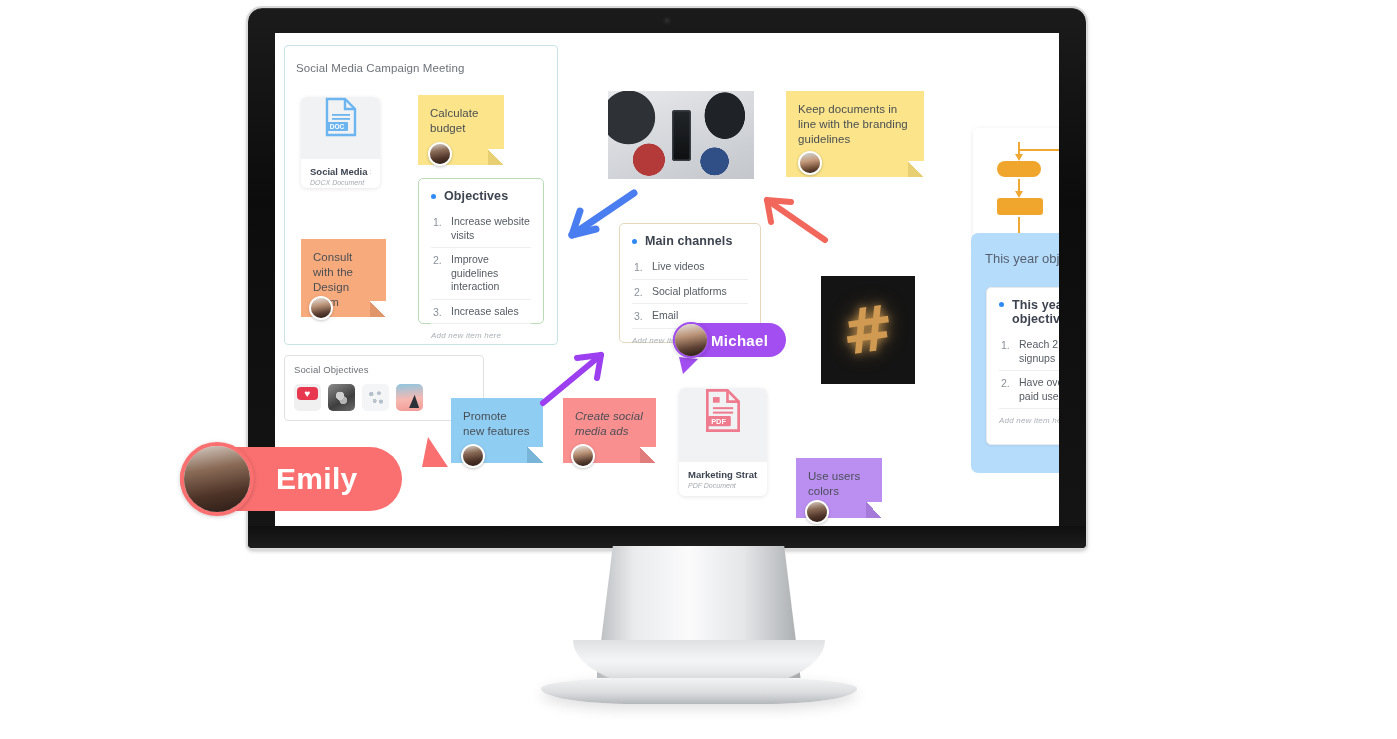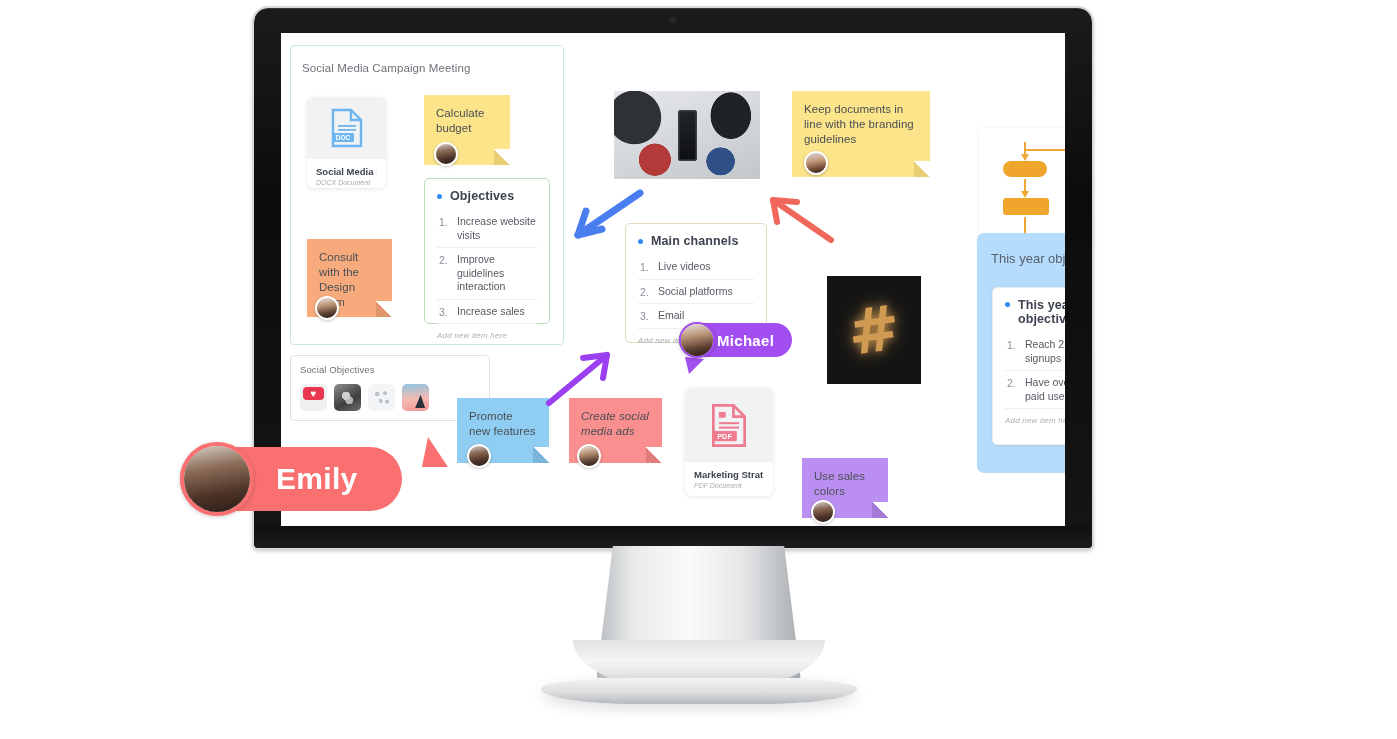--- a/index.html
+++ b/index.html
@@ -6,21 +6,21 @@
   html, body {
     width: 1397px; height: 739px;
     background: #ffffff;
     font-family: "Liberation Sans", sans-serif;
     overflow: hidden;
   }
 
   #stage { position: relative; width: 1397px; height: 739px; background:#fff; }
 
   
-  .monitor { position:absolute; left:248px; top:8px; width:838px; height:540px;margin-left:6px; }
+  .monitor { position:absolute; left:248px; top:8px; width:838px; height:540px; }
   .bezel {
     position:absolute; inset:0;
     background: linear-gradient(180deg,#1b1b1b 0%, #0c0c0c 35%, #151515 100%);
     border-radius: 14px 14px 4px 4px;
     box-shadow: 0 2px 5px rgba(0,0,0,.35), inset 0 1px 0 rgba(255,255,255,.12);
   }
   .bezel-outline{
     position:absolute; inset:-2px; border-radius:16px 16px 5px 5px;
     border:2px solid #d9d9d9; pointer-events:none;
   }
@@ -122,21 +122,21 @@
   }
   .lc-num{ font-size:10.5px; color:#8a9099; min-width:11px; padding-top:1px; }
   .lc-txt{ font-size:10.5px; color:#555b63; line-height:13.5px; }
   .lc-add{ font-size:8px; color:#aab0b7; font-style:italic; padding-top:7px; letter-spacing:.2px; }
 
   
   .doccard{
     position:absolute; background:#fff; border-radius:6px;
     box-shadow:0 1px 4px rgba(0,0,0,.10); overflow:hidden;
   }
-  .doc-thumb{ background:#f1f2f4; display:flex; align-items:center; justify-content:center; }
+  .doc-thumb{ background:#f1f2f4; display:flex; align-items:flex-start; justify-content:center; }
   .doc-meta{ padding:7px 9px 9px 9px; }
   .doc-name{ font-size:9.5px; font-weight:bold; color:#3d4450; white-space:nowrap; overflow:hidden; }
   .doc-type{ font-size:7px; color:#a4a9b0; font-style:italic; margin-top:2px; }
 
   
   .photo{ position:absolute; overflow:hidden; background:#ddd; }
 
   
   .ph-devices{ background:#cfd2d6; position:relative; }
   .ph-devices::before{
@@ -384,21 +384,21 @@
               <text x="13" y="32" font-size="6.6" font-weight="bold" fill="#fff" text-anchor="middle" font-family="Liberation Sans, sans-serif">PDF</text>
             </svg>
           </div>
           <div class="doc-meta">
             <div class="doc-name">Marketing Strat...</div>
             <div class="doc-type">PDF Document</div>
           </div>
         </div>
 
         <div class="sticky sticky-purple" style="left:521px; top:425px; width:86px; height:60px;">
-          <div class="txt">Use sales colors</div>
+          <div class="txt">Use users colors</div>
           <div class="fold"></div>
           <div class="avatar av-sm" style="left:9px; top:42px;">
             <div class="face f-emily">
                 <div class="skin"></div>
               </div>
           </div>
         </div>
 
         <div class="flowcard" style="left:698px; top:95px; width:128px; height:122px;">
           <div class="fc-node fc-pill" style="left:24px; top:33px; width:44px; height:16px; background:#f0a62c;"></div>

